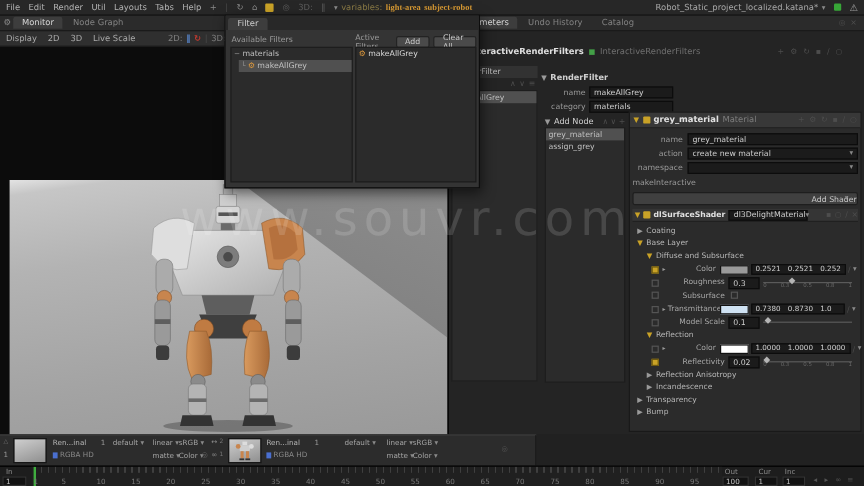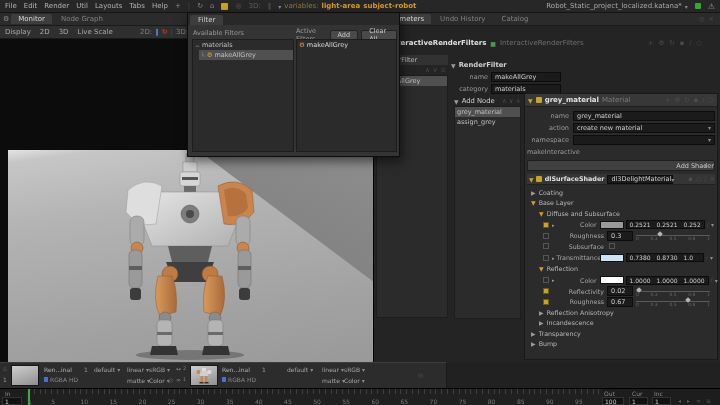--- a/index.html
+++ b/index.html
@@ -8,21 +8,21 @@
   .abs{position:absolute;}
   .flex{display:flex;align-items:center;}
   
   .topbar{position:absolute;left:0;top:0;width:720px;height:13px;background:#272727;border-bottom:1px solid #141414;display:flex;align-items:center;gap:7px;padding:0 5px;font-size:7px;color:#b2b2b2;z-index:6;}
   .menu-item{cursor:default;}
   .tb-ico{color:#8a8a8a;font-size:7px;}
   .tb-sep{color:#4a4a4a;}
   .tool-chip{width:7px;height:7px;background:#c9a227;border-radius:1px;}
   .dim{color:#5e5e5e;}
   .vars{color:#8a7a45;}
-  .var-val{color:#d89a33;font-weight:bold;}
+  .var-val{color:#d89a33;font-weight:bold;font-family:Liberation Serif, serif;}
   .proj{margin-left:auto;color:#a8a8a8;}
   .green-sq{width:6px;height:6px;background:#37a637;border-radius:1px;}
   .warn{color:#999;font-size:8px;}
   
   .monitor{position:absolute;left:0;top:13px;width:373px;height:349px;background:#0c0c0c;z-index:1;}
   .tabrow{height:13px;background:#2b2b2b;border-bottom:1px solid #1a1a1a;display:flex;align-items:center;gap:2px;padding:0 3px;}
   .tab{padding:1px 7px;color:#828282;font-size:7px;}
   .tab.active{background:#3d3d3d;color:#d8d8d8;border-radius:2px 2px 0 0;}
   .mon-toolbar{height:13px;background:#2f2f2f;border-bottom:1px solid #1a1a1a;display:flex;align-items:center;gap:9px;padding:0 5px;color:#aaa;position:relative;}
   .status-clu{position:absolute;left:140px;display:flex;gap:3px;align-items:center;}
@@ -390,20 +390,29 @@
           <span class="vals" style="flex:1">
             <span>0.7380</span>
             <span>0.8730</span>
             <span>1.0</span>
           </span>
           <span class="p-ico" style="margin-left:2px">/</span>
           <span class="caret" style="margin-left:2px">▾</span>
         </div>
 
 
+        <div class="trow" style="padding-left:16px">
+          <span class="cb"></span>
+          <span class="plabel">Model Scale</span>
+          <span class="field vfield">0.1</span>
+          <span class="slider">
+            <span class="track"></span>
+              <span class="handle" style="left:3%"></span>
+          </span>
+        </div>
 
         <div class="trow" style="padding-left:12px">
           <span class="tri-y" style="margin-right:3px">▼</span>
           <span>Reflection</span>
         </div>
 
         <div class="trow" style="padding-left:16px;height:12px">
           <span class="cb"></span>
           <span class="tri" style="margin-right:2px;font-size:5px">▸</span>
           <span class="plabel" style="width:40px">Color</span>
@@ -427,36 +436,20 @@
             <span class="ticks">
                 <span>0</span>
                 <span>0.3</span>
                 <span>0.5</span>
                 <span>0.8</span>
                 <span>1</span>
               </span>
           </span>
         </div>
 
-        <div class="trow" style="padding-left:16px">
-          <span class="cb on"></span>
-          <span class="plabel">Roughness</span>
-          <span class="field vfield">0.67</span>
-          <span class="slider">
-            <span class="track"></span>
-              <span class="handle" style="left:67%"></span>
-            <span class="ticks">
-                <span>0</span>
-                <span>0.3</span>
-                <span>0.5</span>
-                <span>0.8</span>
-                <span>1</span>
-              </span>
-          </span>
-        </div>
 
         <div class="trow" style="padding-left:12px">
           <span class="tri" style="margin-right:3px">▶</span>
           <span>Reflection Anisotropy</span>
         </div>
         <div class="trow" style="padding-left:12px">
           <span class="tri" style="margin-right:3px">▶</span>
           <span>Incandescence</span>
         </div>
         <div class="trow" style="padding-left:4px">
@@ -610,13 +603,14 @@
     <span class="abs" style="left:632px;top:1px">Cur</span>
     <span class="tl-field abs" style="left:629px;top:8px;width:19px">1</span>
     <span class="abs" style="left:654px;top:1px">Inc</span>
     <span class="tl-field abs" style="left:652px;top:8px;width:19px">1</span>
     <span class="abs" style="left:678px;top:8px;color:#555">◂</span>
     <span class="abs" style="left:687px;top:8px;color:#555">▸</span>
     <span class="abs" style="left:696px;top:8px;color:#555">∞</span>
     <span class="abs" style="left:706px;top:8px;color:#555">≡</span>
   </div>
 
+  <div class="watermark">www.souvr.com</div>
 </div>
 
 </body></html>

